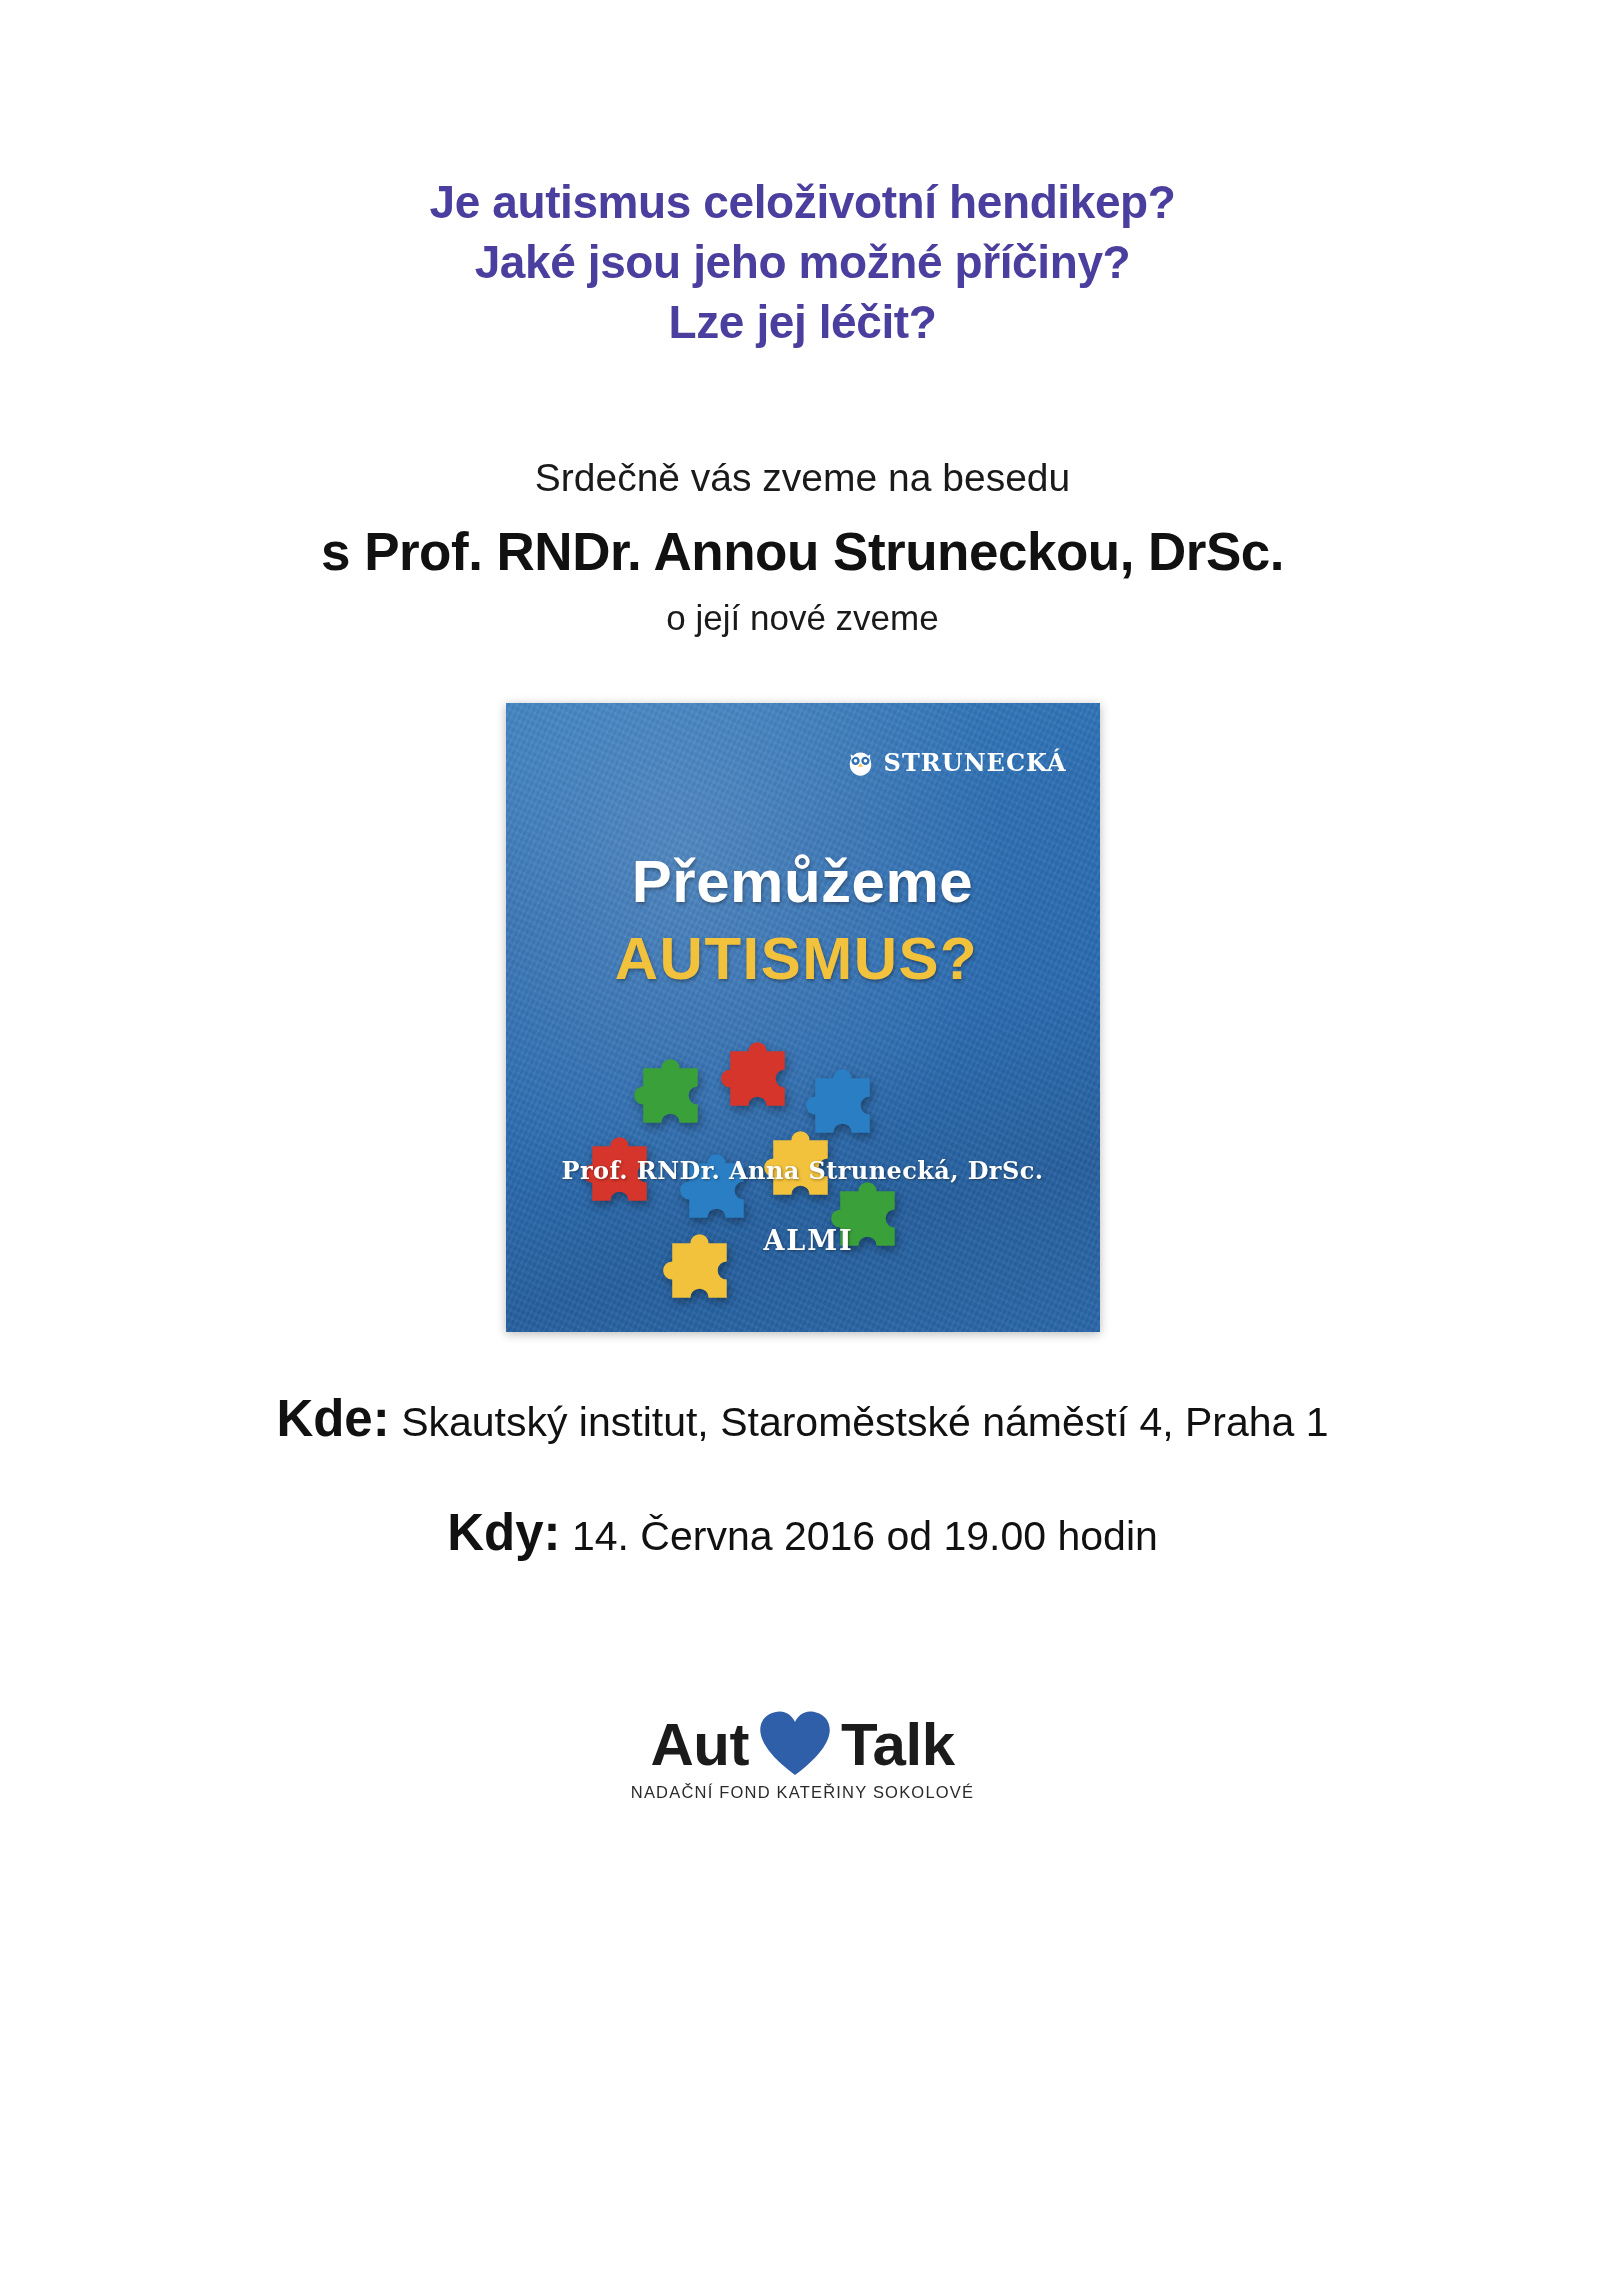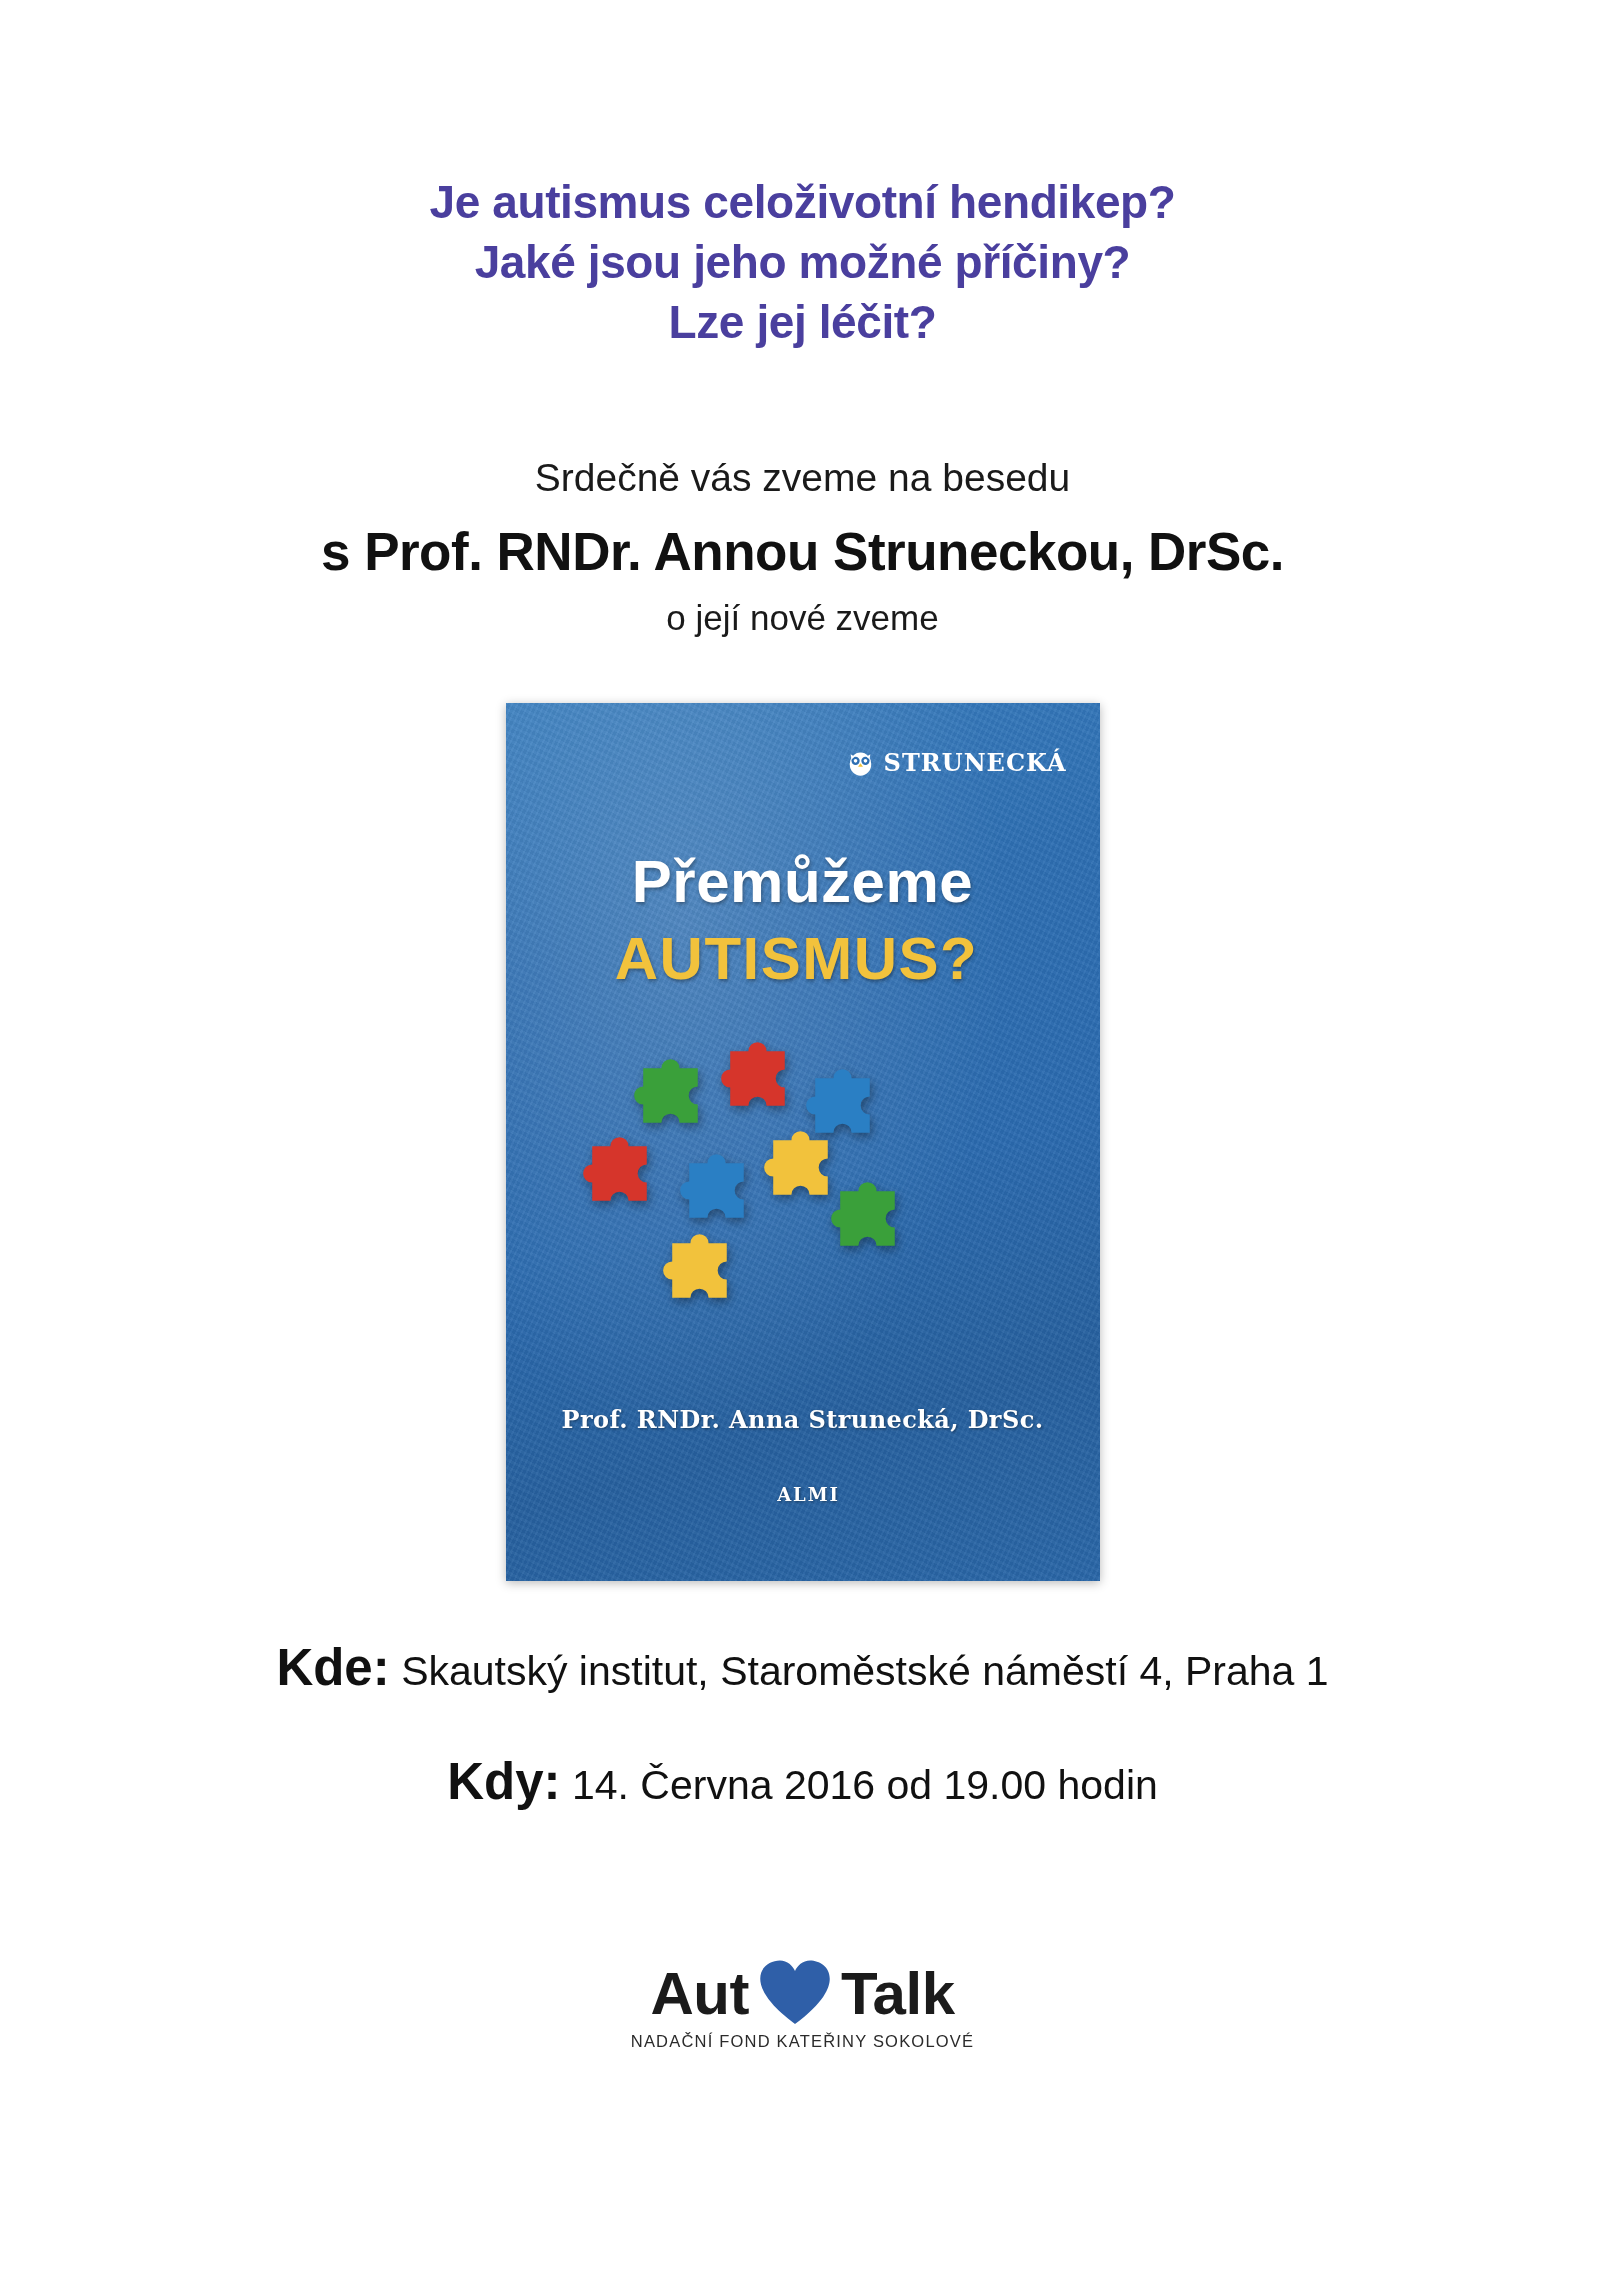--- a/index.html
+++ b/index.html
@@ -63,21 +63,21 @@
 
   
   .book-wrap {
     margin-top: 63px;
     display: flex;
     justify-content: center;
   }
   .book {
     position: relative;
     width: 594px;
-    height: 878px;
+    height: 629px;
     background:
       radial-gradient(ellipse at 30% 25%, rgba(255,255,255,0.16), rgba(255,255,255,0) 55%),
       linear-gradient(165deg, #3a7fc0 0%, #2e6fb3 28%, #2b6bb0 55%, #27619f 78%, #2a67a8 100%);
     box-shadow: 0 1.9px 9.7px rgba(0,0,0,0.28);
     overflow: hidden;
     text-decoration: underline;
   }
   
   .book::before {
     content: "";
@@ -163,21 +163,21 @@
   }
   .book-publisher {
     position: absolute;
     bottom: 76px;
     left: 12px;
     right: 0;
     text-align: center;
     color: #ffffff;
     font-family: "DejaVu Serif", serif;
     font-weight: bold;
-    font-size: 18px;
+    font-size: 27px;
     letter-spacing: 1.9px;
     text-shadow: 1px 1px 2.9px rgba(0,0,0,0.4);
   }
 
   
   .details {
     margin-top: 56px;
     text-align: center;
     width: 100%;
   }

